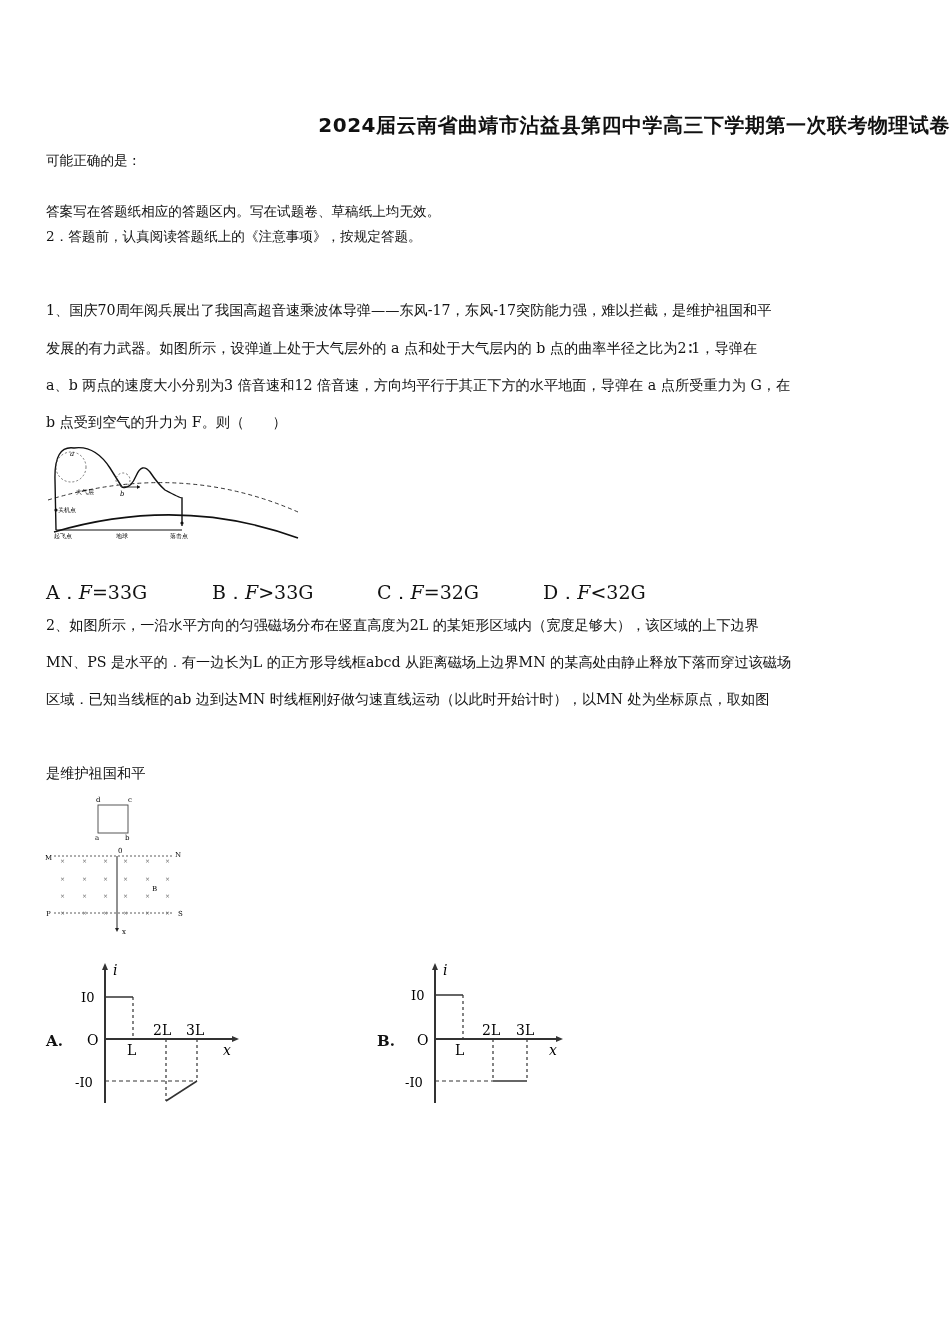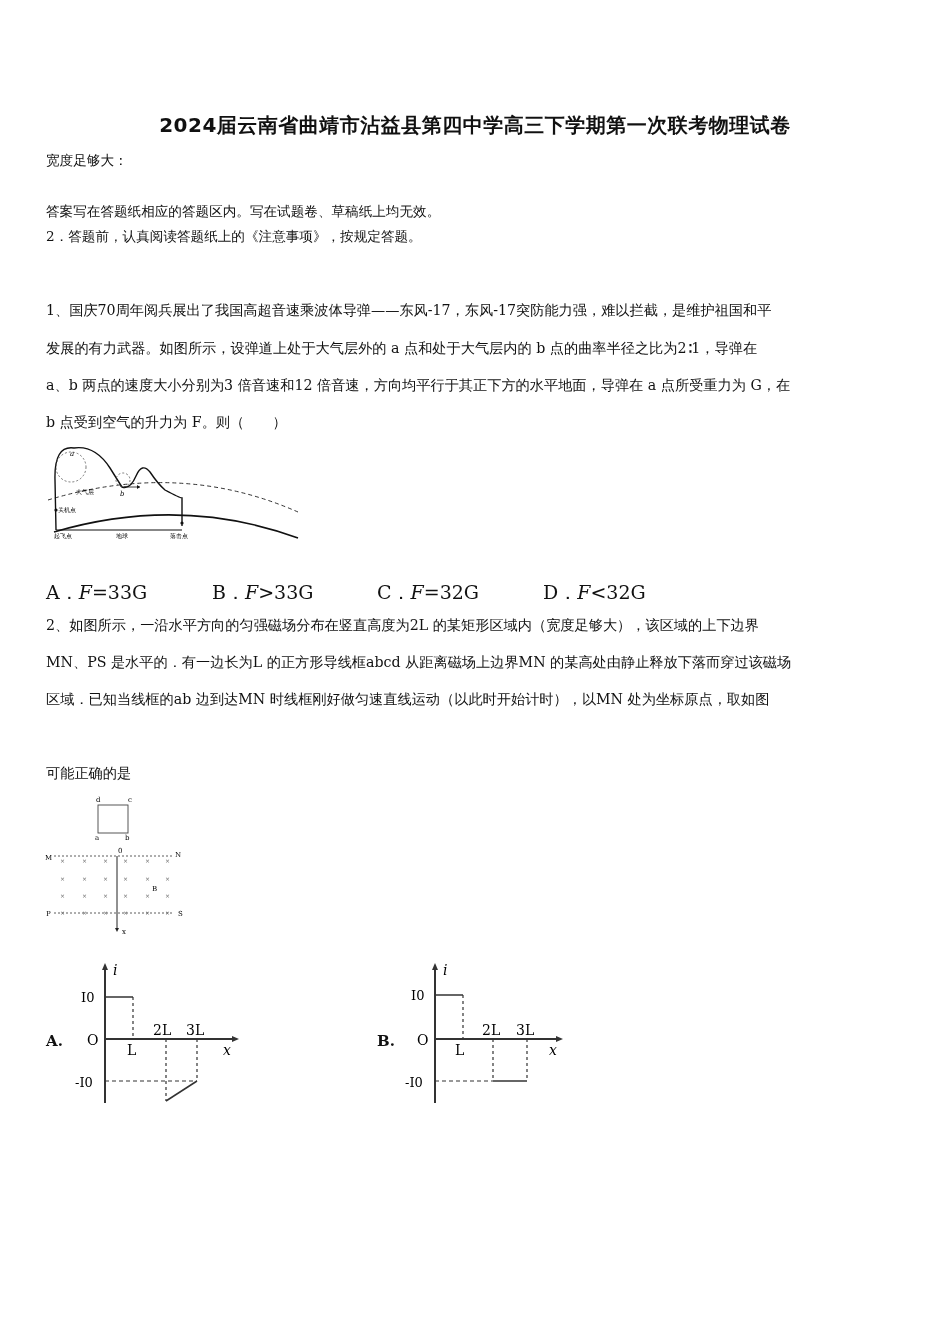--- a/index.html
+++ b/index.html
@@ -1,37 +1,37 @@
 <!DOCTYPE html>
 <html><head>
 <meta charset="utf-8">
 <style>
   html, body { margin: 0; padding: 0; background: #ffffff; }
   body { width: 950px; height: 1344px; position: relative; overflow: hidden;
          font-family: "DejaVu Serif", "Liberation Serif", serif; color: #111; }
   .page { position: absolute; left: 0; top: 0; width: 950px; height: 1344px; }
-  .title { position: absolute; left: 0; width: 950px; top: 112px; text-align: center;
+  .title { position: absolute; left: 0; width: 950px; top: 112px; text-align: right;
            font-family: "DejaVu Sans", "Liberation Sans", sans-serif; font-weight: bold;
            font-size: 20px; letter-spacing: 0.5px; }
   .line { position: absolute; left: 46px; white-space: nowrap; font-size: 14.2px; }
   .notice { font-size: 13.6px; }
   .opt { position: absolute; top: 580px; font-size: 19px; white-space: nowrap; }
   .opt i { font-style: italic; }
   .diagram { position: absolute; }
   .diagram svg text { font-family: "DejaVu Serif", "Liberation Serif", serif; }
   .choice-label { position: absolute; font-size: 15px; font-weight: bold; }
 </style>
 </head>
 <body>
 
 <div class="page">
 
   <div class="title">2024届云南省曲靖市沾益县第四中学高三下学期第一次联考物理试卷</div>
 
-  <div class="line notice" style="top:152px">宽度足够大：</div>
+  <div class="line notice" style="top:152px">可能正确的是：</div>
   <div class="line notice" style="top:203px">答案写在答题纸相应的答题区内。写在试题卷、草稿纸上均无效。</div>
   <div class="line notice" style="top:228px">2．答题前，认真阅读答题纸上的《注意事项》，按规定答题。</div>
 
 
   <div class="line" style="top:301px">1、国庆70周年阅兵展出了我国高超音速乘波体导弹——东风-17，东风-17突防能力强，难以拦截，是维护祖国和平</div>
   <div class="line" style="top:339px">发展的有力武器。如图所示，设弹道上处于大气层外的 a 点和处于大气层内的 b 点的曲率半径之比为2∶1，导弹在</div>
   <div class="line" style="top:376px">a、b 两点的速度大小分别为3 倍音速和12 倍音速，方向均平行于其正下方的水平地面，导弹在 a 点所受重力为 G，在</div>
   <div class="line" style="top:413px">b 点受到空气的升力为 F。则（　　）</div>
 
   <div class="diagram" style="left:40px; top:440px; width:270px; height:100px;">
@@ -70,21 +70,21 @@
   <div class="opt" style="left:377px">
     <span>C．</span><i>F</i><span>=32G</span>
   </div>
   <div class="opt" style="left:543px">
     <span>D．</span><i>F</i><span>&lt;32G</span>
   </div>
 
   <div class="line" style="top:616px">2、如图所示，一沿水平方向的匀强磁场分布在竖直高度为2L 的某矩形区域内（宽度足够大），该区域的上下边界</div>
   <div class="line" style="top:653px">MN、PS 是水平的．有一边长为L 的正方形导线框abcd 从距离磁场上边界MN 的某高处由静止释放下落而穿过该磁场</div>
   <div class="line" style="top:690px">区域．已知当线框的ab 边到达MN 时线框刚好做匀速直线运动（以此时开始计时），以MN 处为坐标原点，取如图</div>
-  <div class="line" style="top:764px">可能正确的是</div>
+  <div class="line" style="top:764px">是维护祖国和平</div>
 
   <div class="diagram" style="left:40px; top:790px; width:160px; height:150px;">
     <svg width="160" height="150" viewBox="0 0 160 150" font-size="7">
       <rect x="58" y="15" width="30" height="28" fill="none" stroke="#444" stroke-width="0.9"></rect>
       <text x="56" y="12">d</text>
       <text x="88" y="12">c</text>
       <text x="55" y="50">a</text>
       <text x="85" y="50">b</text>
       <text x="78" y="63">0</text>
       <line x1="14" y1="66" x2="134" y2="66" stroke="#333" stroke-width="0.8" stroke-dasharray="2,2"></line>

